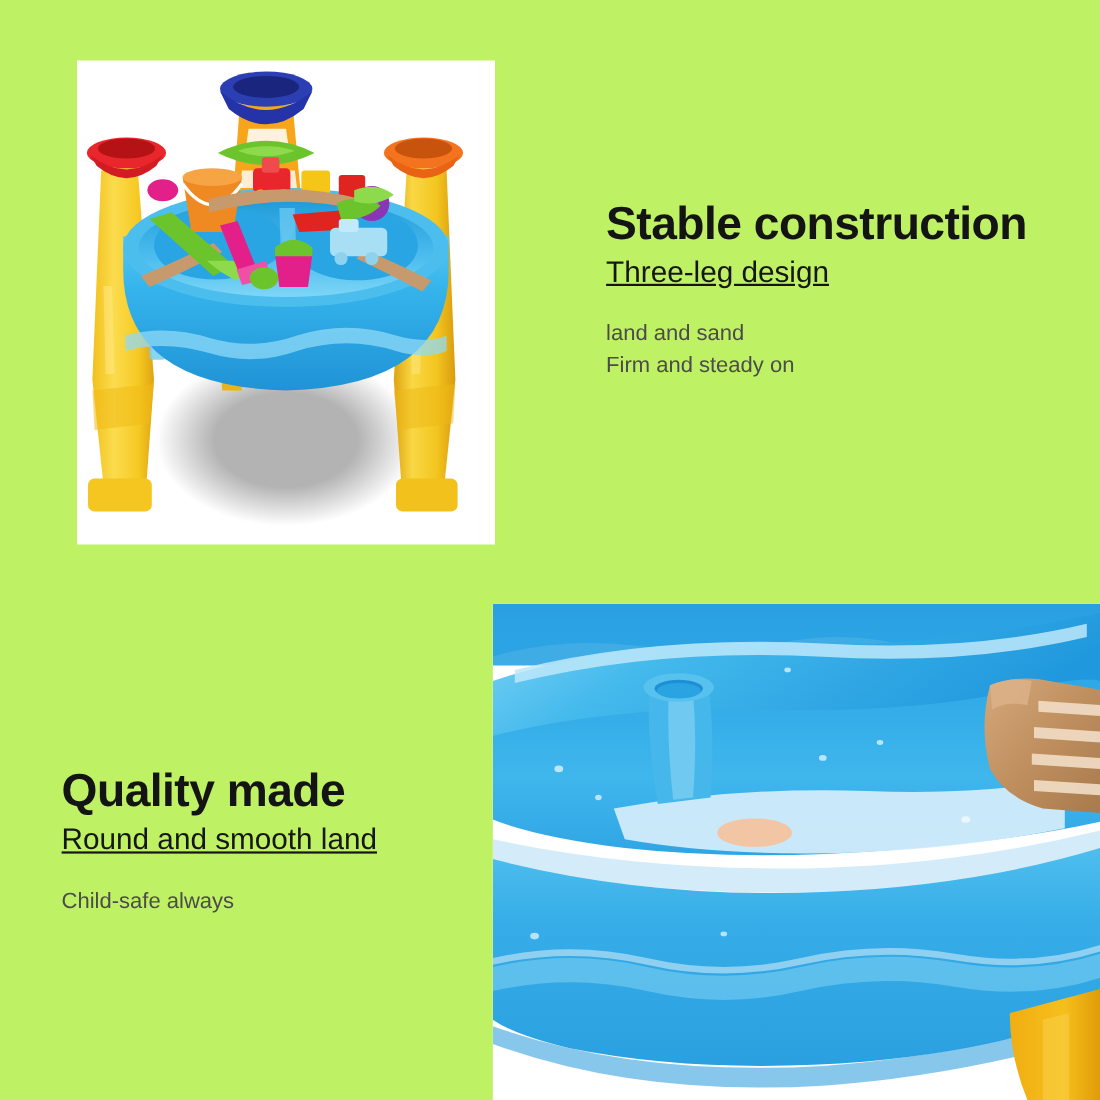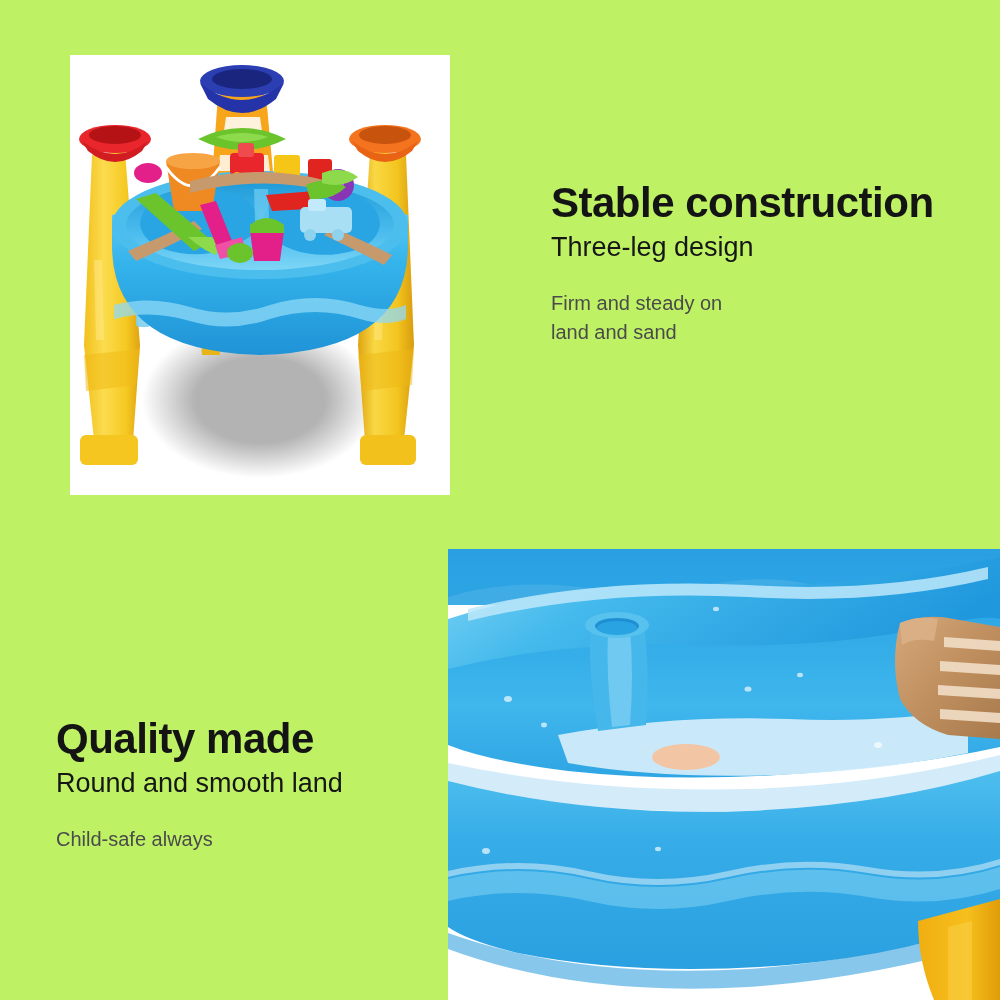--- a/index.html
+++ b/index.html
@@ -29,37 +29,38 @@
     color: #141414;
     letter-spacing: -0.5px;
     line-height: 1.0;
     white-space: nowrap;
   }
   .subhead {
     font-weight: normal;
     color: #161616;
     line-height: 1.1;
     white-space: nowrap;
+    text-decoration: underline;
   }
   .body-line {
     font-weight: normal;
     color: #4b4b4b;
     line-height: 1.45;
     white-space: nowrap;
   }
 
   
   #block-stable { left: 551px; top: 182px; text-align: left; }
   #block-stable .headline { font-size: 42px; }
   #block-stable .subhead  { font-size: 27px; margin-top: 9px; }
   #block-stable .body-wrap { margin-top: 26px; }
   #block-stable .body-line { font-size: 20px; }
 
   
-  #block-quality { left: 56px; top: 718px; text-align: left; }
+  #block-quality { left: 56px; top: 698px; text-align: left; }
   #block-quality .headline { font-size: 42px; }
   #block-quality .subhead  { font-size: 27px; margin-top: 9px; }
   #block-quality .body-wrap { margin-top: 26px; }
   #block-quality .body-line { font-size: 20px; }
 
   
   #product-photo {
     position: absolute;
     left: 70px; top: 55px;
     width: 380px; height: 440px;
@@ -239,22 +240,22 @@
 
         <path d="M252 118 Q272 110 288 122 Q272 134 252 128 Z" fill="#8ddb4c"></path>
       </g>
     </svg>
   </div>
 
   <div class="text-block" id="block-stable">
     <div class="headline">Stable construction</div>
     <div class="subhead">Three-leg design</div>
     <div class="body-wrap">
+      <div class="body-line">land and sand</div>
       <div class="body-line">Firm and steady on</div>
-      <div class="body-line">land and sand</div>
     </div>
   </div>
 
   <div class="text-block" id="block-quality">
     <div class="headline">Quality made</div>
     <div class="subhead">Round and smooth land</div>
     <div class="body-wrap">
       <div class="body-line">Child-safe always</div>
     </div>
   </div>

